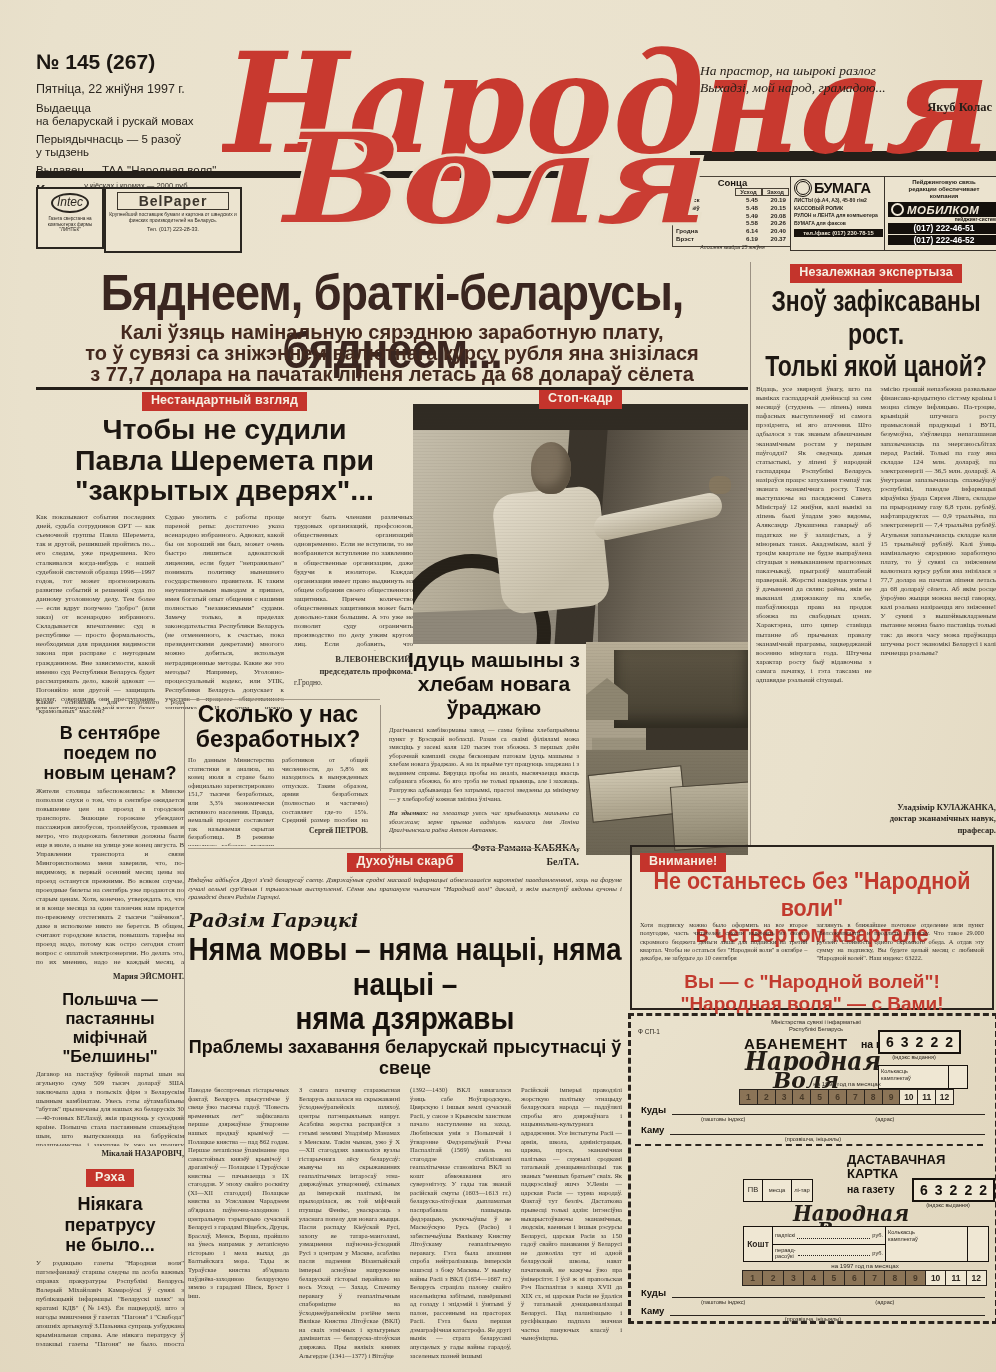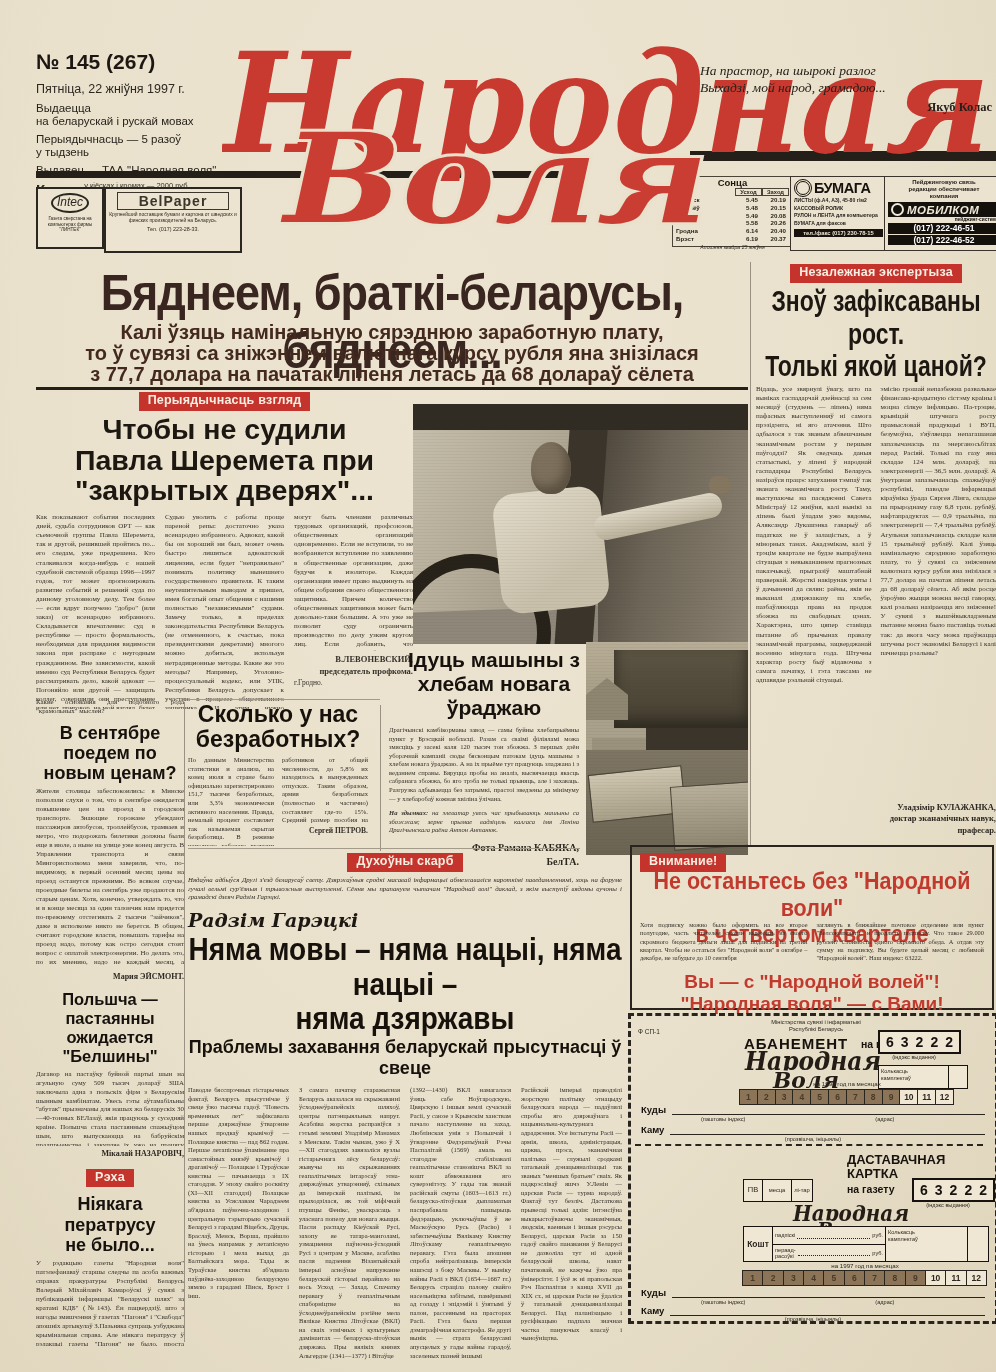--- a/index.html
+++ b/index.html
@@ -365,40 +365,43 @@
       <div class="col tiny">эмісію грошай непазбежна развальвае фінансава-крэдытную сістэму краіны і моцна сілкуе інфляцыю. Па-трэцяе, крыніцай штучнага росту прамысловай прадукцыі і ВУП, безумоўна, з'яўляецца непагашаная запазычанасць па энерганосьбітах перад Расіяй. Толькі па газу яна складае 124 млн. долараў, па электраэнергіі — 36,5 млн. долараў. А ўнутраная запазычанасць спажыўцоў рэспублікі, паводле інфармацыі кіраўніка ўрада Сяргея Лінга, складае па прыроднаму газу 6,8 трлн. рублёў, нафтапрадуктах — 0,9 трыльёна, па электраэнергіі — 7,4 трыльёна рублёў. Агульная запазычанасць складае каля 15 трыльёнаў рублёў. Калі ўзяць намінальную сярэднюю заработную плату, то ў сувязі са зніжэннем валютнага курсу рубля яна знізілася з 77,7 долара на пачатак ліпеня летась да 68 долараў сёлета. Аб якім росце ўзроўню жыцця можна весці гаворку, калі рэальна назіраецца яго зніжэнне! У сувязі з вышэйвыкладзеным пытанне можна было паставіць толькі так: да якога часу можа праўжацца штучны рост эканомікі Беларусі і калі пачнецца рэальны?</div>
     </div>
     <div class="expert-sig sigline">
       <div>Уладзімір КУЛАЖАНКА,</div>
       <div>доктар эканамічных навук,</div>
       <div>прафесар.</div>
     </div>
   </div>
 
   <div class="abs sheremet">
-    <div class="center"><span class="red-label">Перыядычнасць взгляд</span></div>
+    <div class="center"><span class="red-label">Нестандартный взгляд</span></div>
     <div class="sher-title">
       <div>Чтобы не судили</div>
       <div>Павла Шеремета при</div>
       <div>"закрытых дверях"...</div>
     </div>
     <div class="sher-cols">
       <div class="col tiny">Как показывают события последних дней, судьба сотрудников ОРТ — как съемочной группы Павла Шеремета, так и другой, решившей пройтись по... его следам, уже предрешена. Кто сталкивался когда-нибудь с нашей судебной системой образца 1996—1997 годов, тот может прогнозировать развитие событий и решений суда по данному уголовному делу. Тем более — если вдруг получено "добро" (или заказ) от всенародно избранного. Складывается впечатление: суд в республике — просто формальность, необходимая для придания видимости закона при расправе с неугодным гражданином. Вне зависимости, какой именно суд Республики Беларусь будет рассматривать дело, какой адвокат — Погоняйло или другой — защищать коллег, совершили они преступление или нет, приговор, на мой взгляд, будет таким, каким его разрешат принять "сверху".</div>
       <div class="col tiny">Судью уволить с работы проще пареной репы: достаточно указа всенародно избранного. Адвокат, какой бы он хороший ни был, может очень быстро лишиться адвокатской лицензии, если будет "неправильно" понимать политику нынешнего государственного правителя. К таким неутешительным выводам я пришел, имея богатый опыт общения с нашими полностью "независимыми" судами. Замечу только, в пределах законодательства Республики Беларусь (не отмененного, к счастью, пока президентскими декретами) многого можно добиться, используя нетрадиционные методы. Какие же это методы? Например, Уголовно-процессуальный кодекс, или УПК, Республики Беларусь допускает к участию в процессе общественного защитника. И этим нужно воспользоваться. Процесс ведь могут сделать закрытым. Но законодательство не ограничивает число общественных защитников. Подсудимые и обвиняемые по суду,</div>
       <div class="col tiny">
         <div class="sher-c3text">могут быть членами различных трудовых организаций, профсоюзов, общественных организаций одновременно. Если не вступили, то не возбраняется вступление по заявлению в общественные организации, даже будучи в изоляторе. Каждая организация имеет право выдвинуть на общем собрании своего общественного защитника. Причем количество общественных защитников может быть довольно-таки большим. А это уже не позволит суду ограничить производство по делу узким кругом лиц. Если добавить, что процессуальные права общественных защитников приравнены к адвокатским, то от активности общественных организаций зависит многое. Однако возможности суда и властей надавить на представителей общественных организаций и трудовых коллективов гораздо меньше, чем на адвокатов. И это — главное.</div>
         <div class="sher-sig sigline">
           <div>В.ЛЕВОНЕВСКИЙ,</div>
           <div>председатель профкома.</div>
           <div class="sher-city">г.Гродно.</div>
         </div>
       </div>
     </div>
   </div>
 
+  <div class="abs stop-label">
+    <span class="red-label">Стоп-кадр</span>
+  </div>
   <div class="abs photo photo-driver">
     <div class="pd-window"></div>
     <div class="pd-frame"></div>
     <div class="pd-pillar"></div>
     <div class="pd-top"></div>
     <div class="pd-wheel"></div>
     <div class="pd-shirt"></div>
     <div class="pd-arm"></div>
     <div class="pd-hand"></div>
     <div class="pd-head"></div>
@@ -454,21 +457,21 @@
     <div class="lr-title">
       <div>В сентябре</div>
       <div>поедем по</div>
       <div>новым ценам?</div>
     </div>
     <div class="lr-body h1 tiny">Жители столицы забеспокоились: в Минске поползли слухи о том, что в сентябре ожидается повышение цен на проезд в городском транспорте. Знающие горожане убеждают пассажиров автобусов, троллейбусов, трамваев и метро, что подорожать билетики должны были еще в июле, а ныне на улице уже конец августа. В Управлении транспорта и связи Мингорисполкома меня заверили, что, по-видимому, в первый осенний месяц цены на проезд останутся прежними. Во всяком случае, проездные билеты на сентябрь уже продаются по старым ценам. Хотя, конечно, утверждать то, что и в конце месяца за один талончик нам придется по-прежнему отстегивать 2 тысячи "зайчиков", даже в исполкоме никто не берется. В общем, считают городские власти, повышать тарифы на проезд надо, потому как остро сегодня стоит вопрос с оплатой электроэнергии. Но делать это, по их мнению, надо не каждый месяц, а единожды. Поэтому недавно Управление транспорта и связи Мингорисполкома обратилось в Комитет цен Министерства экономики с заявлением повысить тарифы на проезд в городском транспорте исходя из суммарного уровня инфляции в стране. Ответа пока нет.</div>
     <div class="lr-sig sigline">Мария ЭЙСМОНТ.</div>
     <div class="lr-title4">
       <div>Польшча —</div>
       <div>пастаянны</div>
-      <div>ожидается</div>
+      <div>міфічнай</div>
       <div>"Белшины"</div>
     </div>
     <div class="lr-body h2 tiny">Дагавор на пастаўку буйной партыі шын на агульную суму 509 тысяч долараў ЗША заключыла адна з польскіх фірм з Беларускім шынным камбінатам. Увесь гэты аўтамабільны "абутак" прызначаны для нашых жа беларускіх 30—40-тонных БЕЛазаў, якія працуюць у суседняй краіне. Польшча стала пастаянным спажыўцом шын, што выпускаюцца на бабруйскім прадпрыемстве, і закупляе іх ужо на працягу дзесяці гадоў.</div>
     <div class="lr-sig sigline">Мікалай НАЗАРОВІЧ,</div>
     <div class="lr-label">
       <span class="red-label">Рэха</span>
     </div>
     <div class="lr-title">
       <div>Ніякага</div>
       <div>ператрусу</div>

